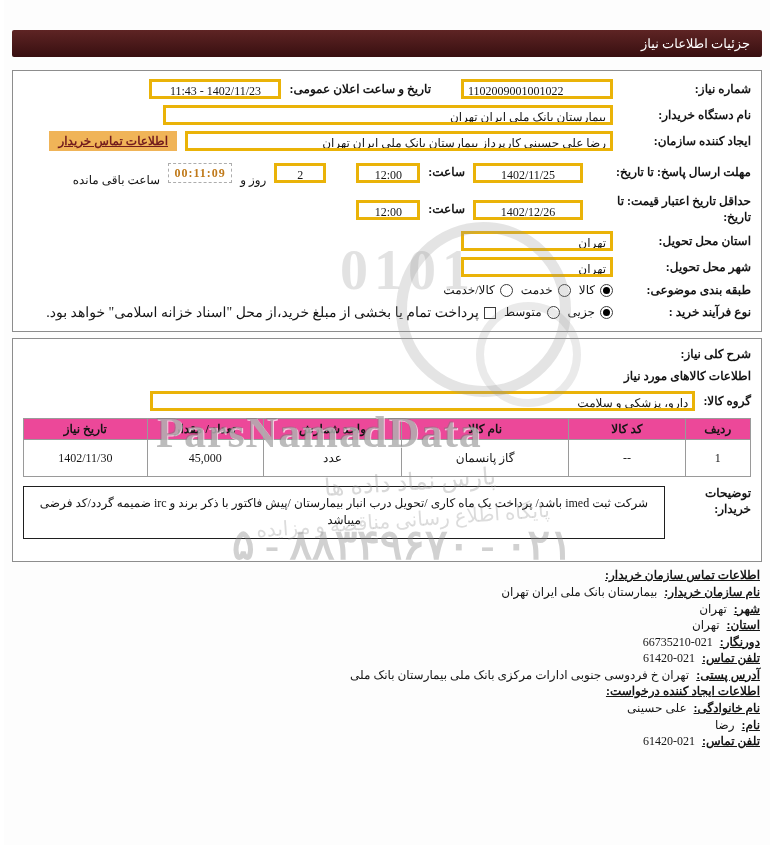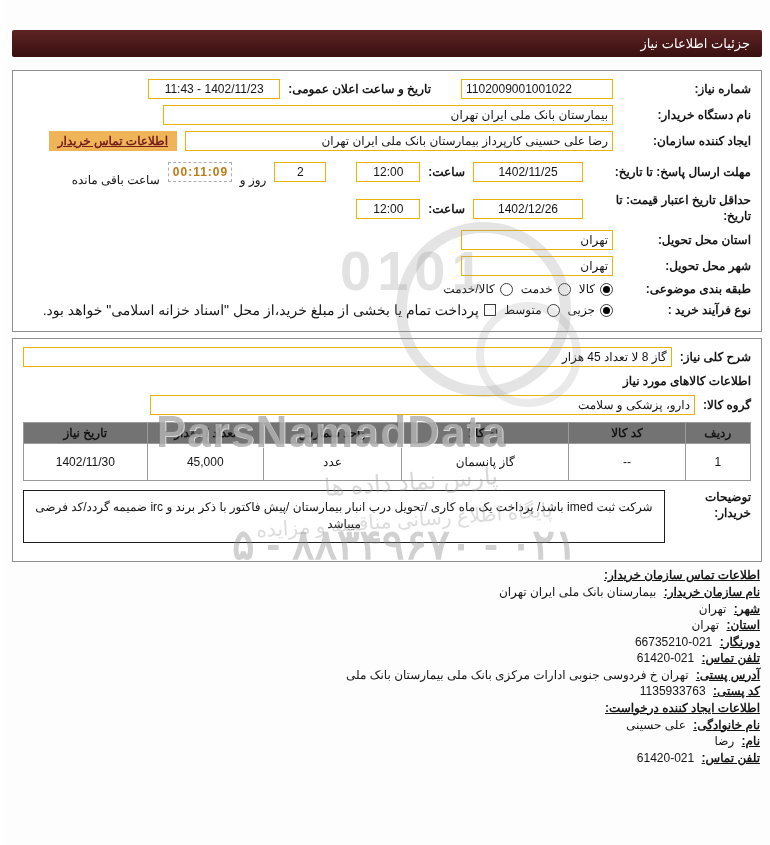--- a/index.html
+++ b/index.html
@@ -1,20 +1,20 @@
 <!DOCTYPE html>
 <html lang="fa" dir="rtl"><head>
 <meta charset="utf-8">
 <style>
   * { box-sizing: border-box; }
   body { margin:0; background:#fff; }
   .page {
     position:relative; width:766px; height:845px; overflow:hidden;
     background:#fdfdfd; direction:rtl;
-    font-family:Liberation Sans, sans-serif; font-size:12px; color:#151515;
+    font-family:Liberation Serif, serif; font-size:12px; color:#151515;
   }
   
   .titlebar {
     position:absolute; top:30px; right:8px; left:8px; height:27px;
     background:linear-gradient(#5e2424,#380f10);
     color:#fff; display:flex; align-items:center; padding:0 12px;
     font-size:13px; border-radius:2px;
   }
   
   .section {
@@ -25,21 +25,21 @@
   .sec2 { top:338px; height:224px; }
   
   .row { display:flex; align-items:center; margin-bottom:6px; }
   .row > * + * { margin-right:8px; }
   .lbl { font-weight:bold; white-space:nowrap; flex-shrink:0; }
   .lbl.plain { font-weight:normal;margin-top:16px; }
   .lbl.wrap { white-space:normal; line-height:1.3; }
   .lw130 { width:130px; }
   .lw160 { width:160px; }
   .box {
-    border:1px solid #eab308; background:#fff; height:20px; line-height:18px;
+    border:3px solid #eab308; background:#fff; height:20px; line-height:18px;
     padding:0 4px; overflow:hidden; white-space:nowrap; flex-shrink:0;
   }
   .center { text-align:center; }
   .ltr { direction:ltr; text-align:left; }
   .w152 { width:152px; } .w132 { width:132px; } .w450 { width:450px; flex-shrink:1; }
   .w428 { width:428px; flex-shrink:1; } .w110 { width:110px; } .w64 { width:64px; }
   .w52 { width:52px; } .w545 { width:545px; flex-shrink:1; }
   .grow { flex:1 1 auto; }
   .gapR30 { margin-right:30px !important; }
   .countdown { border:1px dashed #adadad; color:#c07a1a; font-weight:bold; letter-spacing:1px; direction:ltr; }
@@ -59,21 +59,21 @@
   }
   .checkbox {
     width:12px; height:12px; border:1px solid #3c3c3c; background:#fff;
     display:inline-block; margin-left:5px; flex-shrink:0;
   }
   .opt-long { font-size:14px; white-space:nowrap; }
   
   .heading { font-weight:bold; margin:7px 0; }
   .goods-table { width:100%; border-collapse:collapse; margin:7px 0 9px; table-layout:fixed; }
   .goods-table th, .goods-table td { border:1px solid #9a9a9a; text-align:center; font-size:12px; }
-  .goods-table th { background:#737373; font-weight:bold; height:21px; }
+  .goods-table th { background:#ec4899; font-weight:bold; height:21px; }
   .goods-table td { height:37px; background:#fff; }
   .goods-table col:nth-child(1){width:9%;}  .goods-table col:nth-child(2){width:16%;}
   .goods-table col:nth-child(3){width:23%;} .goods-table col:nth-child(4){width:19%;}
   .goods-table col:nth-child(5){width:16%;} .goods-table col:nth-child(6){width:17%;}
   .notes-row { align-items:flex-start; }
   .notes-lbl { width:78px; }
   .notes-box {
     border:1px solid #1f1f1f; flex:1 1 auto; min-height:38px; padding:8px 8px;
     text-align:center; line-height:1.45; white-space:normal;
   }
@@ -192,21 +192,20 @@
         <span class="opt-long">پرداخت تمام یا بخشی از مبلغ خرید،از محل "اسناد خزانه اسلامی" خواهد بود.</span>
       </span>
     </div>
 
   </div>
 
   <div class="section sec2">
 
     <div class="row">
       <span class="lbl">شرح کلی نیاز:</span>
-      <div class="box grow">گاز 8 لا تعداد 45 هزار</div>
     </div>
 
     <div class="heading">اطلاعات کالاهای مورد نیاز</div>
 
     <div class="row">
       <span class="lbl">گروه کالا:</span>
       <div class="box w545">دارو، پزشکی و سلامت</div>
     </div>
 
     <table class="goods-table">
@@ -267,24 +266,20 @@
       <span class="cvalue">021-66735210</span>
     </div>
     <div class="cline">
       <span class="clabel">تلفن تماس:</span>
       <span class="cvalue">021-61420</span>
     </div>
     <div class="cline">
       <span class="clabel">آدرس پستی:</span>
       <span class="cvalue">تهران خ فردوسی جنوبی ادارات مرکزی بانک ملی بیمارستان بانک ملی</span>
     </div>
-    <div class="cline">
-      <span class="clabel">کد پستی:</span>
-      <span class="cvalue">1135933763</span>
-    </div>
 
     <div class="cheading">اطلاعات ایجاد کننده درخواست:</div>
 
     <div class="cline">
       <span class="clabel">نام خانوادگی:</span>
       <span class="cvalue">علی حسینی</span>
     </div>
     <div class="cline">
       <span class="clabel">نام:</span>
       <span class="cvalue">رضا</span>

